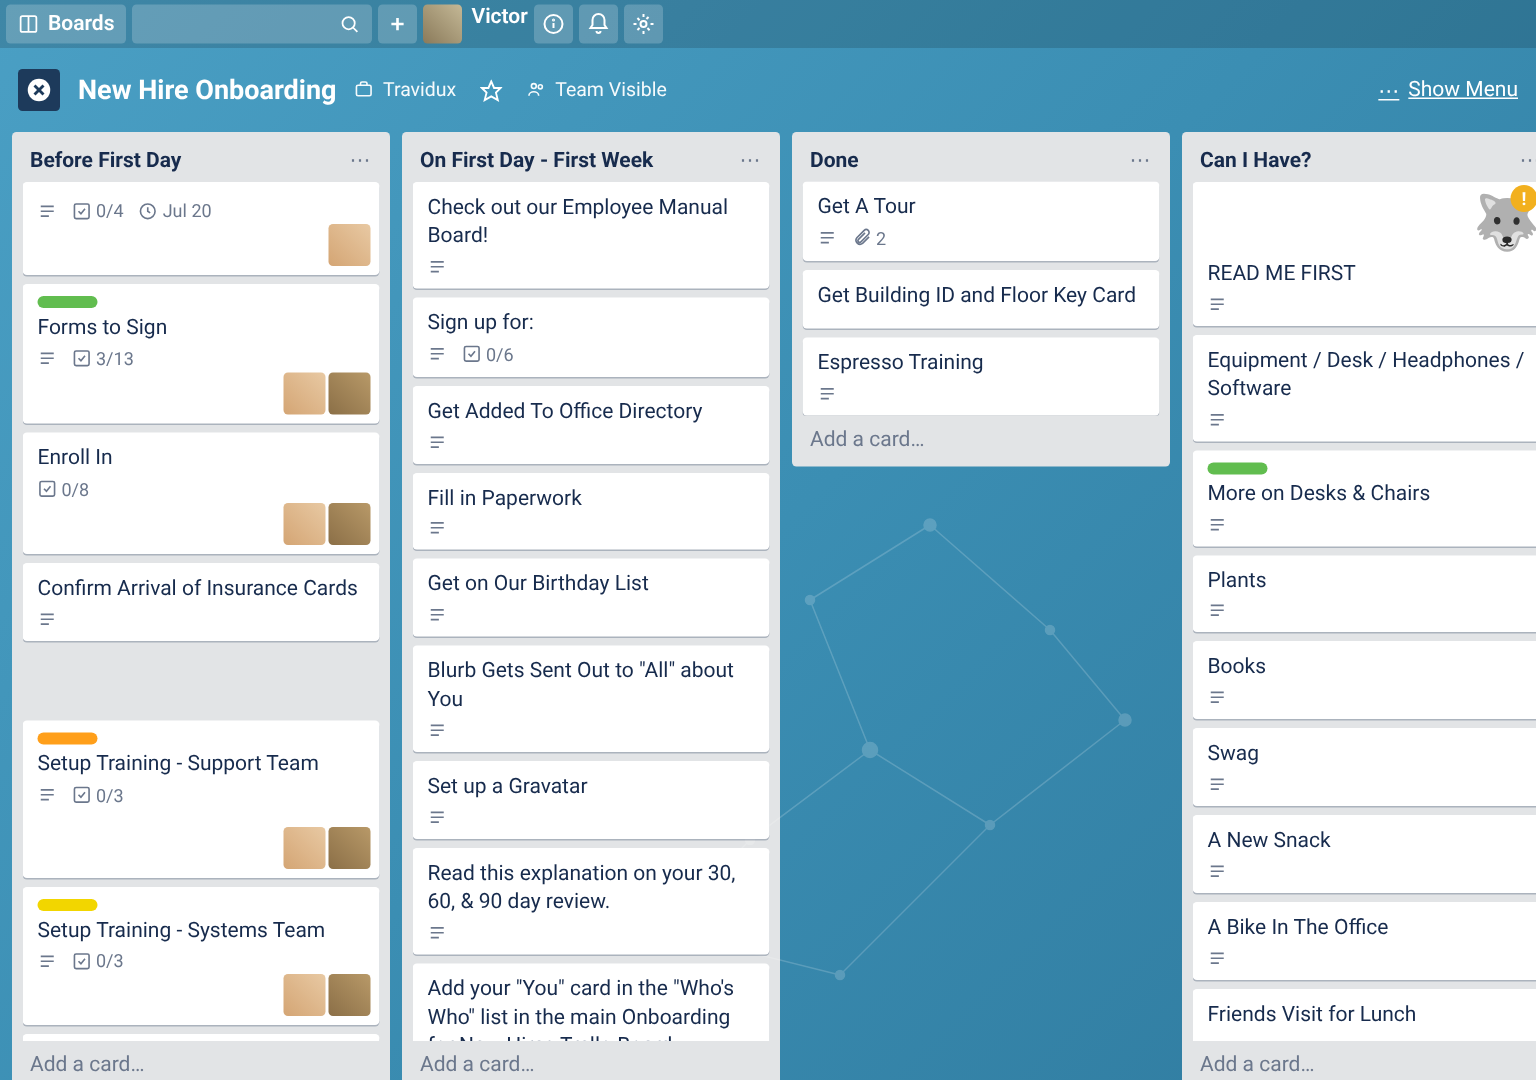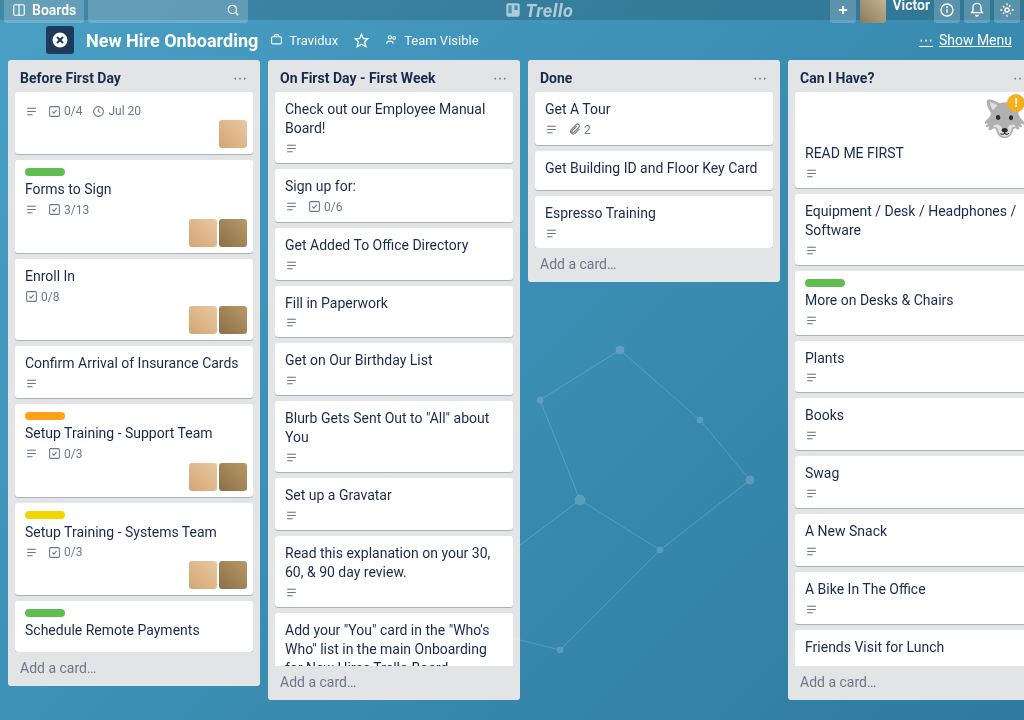--- a/index.html
+++ b/index.html
@@ -1,26 +1,26 @@
 <!DOCTYPE html>
 <html><head>
 <meta charset="utf-8">
 <style>
 * { margin:0; padding:0; box-sizing:border-box; font-family:-apple-system,BlinkMacSystemFont,"Segoe UI",Roboto,sans-serif; }
 body { width:1024px; height:720px; background:linear-gradient(135deg,#4a9fc4 0%,#3b8eb3 50%,#2f7a9e 100%); overflow:hidden; color:#172b4d; }
-.top-bar { height:20px; background:rgba(0,0,0,0.15); display:flex; align-items:center; padding:0 4px; gap:4px; }
+.top-bar { height:32px; background:rgba(0,0,0,0.15); display:flex; align-items:center; padding:0 4px; gap:4px; }
 .top-btn { background:rgba(255,255,255,0.2); border:none; color:#fff; height:26px; padding:0 8px; border-radius:3px; cursor:pointer; display:flex; align-items:center; gap:6px; font-size:14px; font-weight:600; }
 .search-box { background:rgba(255,255,255,0.2); height:26px; width:160px; border-radius:3px; display:flex; align-items:center; justify-content:flex-end; padding:0 8px; }
 .logo { flex:1; text-align:center; color:rgba(255,255,255,0.6); font-size:18px; font-weight:700; font-style:italic; letter-spacing:0.5px; display:flex; align-items:center; justify-content:center; gap:4px; }
 .logo svg { opacity:0.6; }
 .avatar-top { width:26px; height:26px; border-radius:3px; background:#ccc; object-fit:cover; }
 .user-block { display:flex; gap:6px; color:#fff; font-weight:600; font-size:14px; }
 .icon-btn { width:26px; height:26px; background:rgba(255,255,255,0.2); border:none; border-radius:3px; color:#fff; cursor:pointer; display:flex; align-items:center; justify-content:center; }
 
-.board-header { height:40px; display:flex; align-items:center; padding:16px 12px; gap:12px; color:#fff;margin-left:34px; }
+.board-header { height:56px; display:flex; align-items:center; padding:16px 12px; gap:12px; color:#fff; }
 .board-logo { width:28px; height:28px; background:#1d3a5b; border-radius:3px; display:flex; align-items:center; justify-content:center; color:#fff; }
 .board-title { font-size:18px; font-weight:700; }
 .board-sub { display:flex; align-items:flex-start; gap:6px; font-size:13px; opacity:0.95; cursor:pointer; }
 .board-sub svg { stroke:#fff; }
 .star-btn { background:none; border:none; color:#fff; cursor:pointer; padding:4px; }
 .spacer { flex:1; }
 .show-menu { color:#fff; text-decoration:underline; font-size:14px; cursor:pointer; display:flex; align-items:center; gap:6px; }
 
 .board-canvas { display:flex; gap:8px; padding:0 8px; height:648px; overflow-x:auto; align-items:flex-start; }
 .list { width:252px; background:#e2e4e6; border-radius:3px; padding:6px; flex-shrink:0; display:flex; flex-direction:column; max-height:640px; }
@@ -80,28 +80,20 @@
         <line x1="12" y1="3" x2="12" y2="21"></line>
       </svg>
     <span>Boards</span>
   </button>
   <div class="search-box">
     <svg width="14" height="14" viewBox="0 0 24 24" fill="none" stroke="#fff" stroke-width="2">
         <circle cx="11" cy="11" r="7"></circle>
         <line x1="21" y1="21" x2="16" y2="16"></line>
       </svg>
   </div>
-  <div class="logo">
-    <svg width="16" height="16" viewBox="0 0 24 24" fill="#fff">
-        <rect x="2" y="2" width="20" height="20" rx="3"></rect>
-        <rect x="5" y="5" width="5" height="12" fill="#4a9fc4"></rect>
-        <rect x="14" y="5" width="5" height="7" fill="#4a9fc4"></rect>
-      </svg>
-    <span>Trello</span>
-  </div>
   <button class="icon-btn">
     <svg width="14" height="14" viewBox="0 0 24 24" fill="none" stroke="#fff" stroke-width="3">
         <line x1="12" y1="5" x2="12" y2="19"></line>
         <line x1="5" y1="12" x2="19" y2="12"></line>
       </svg>
   </button>
   <div class="user-block">
     <div class="avatar-top" style="background:linear-gradient(45deg,#8a7a5a,#c4b896);"></div>
     <span>Victor</span>
   </div>
@@ -244,21 +236,21 @@
           <div class="badges">
             <span class="badge">
               <svg width="13" height="13" viewBox="0 0 24 24" fill="none" stroke="#6b778c" stroke-width="2">
                 <line x1="4" y1="6" x2="20" y2="6"></line>
                 <line x1="4" y1="12" x2="20" y2="12"></line>
                 <line x1="4" y1="18" x2="14" y2="18"></line>
               </svg>
             </span>
           </div>
         </div>
-        <div class="card" style="padding-bottom: 36px;">
+        <div class="card" style="padding-bottom: 48px; margin-top: 47px;">
           <div class="labels">
             <div class="label orange"></div>
           </div>
           <div class="card-title">Setup Training - Support Team</div>
           <div class="badges">
             <span class="badge">
               <svg width="13" height="13" viewBox="0 0 24 24" fill="none" stroke="#6b778c" stroke-width="2">
                 <line x1="4" y1="6" x2="20" y2="6"></line>
                 <line x1="4" y1="12" x2="20" y2="12"></line>
                 <line x1="4" y1="18" x2="14" y2="18"></line>

